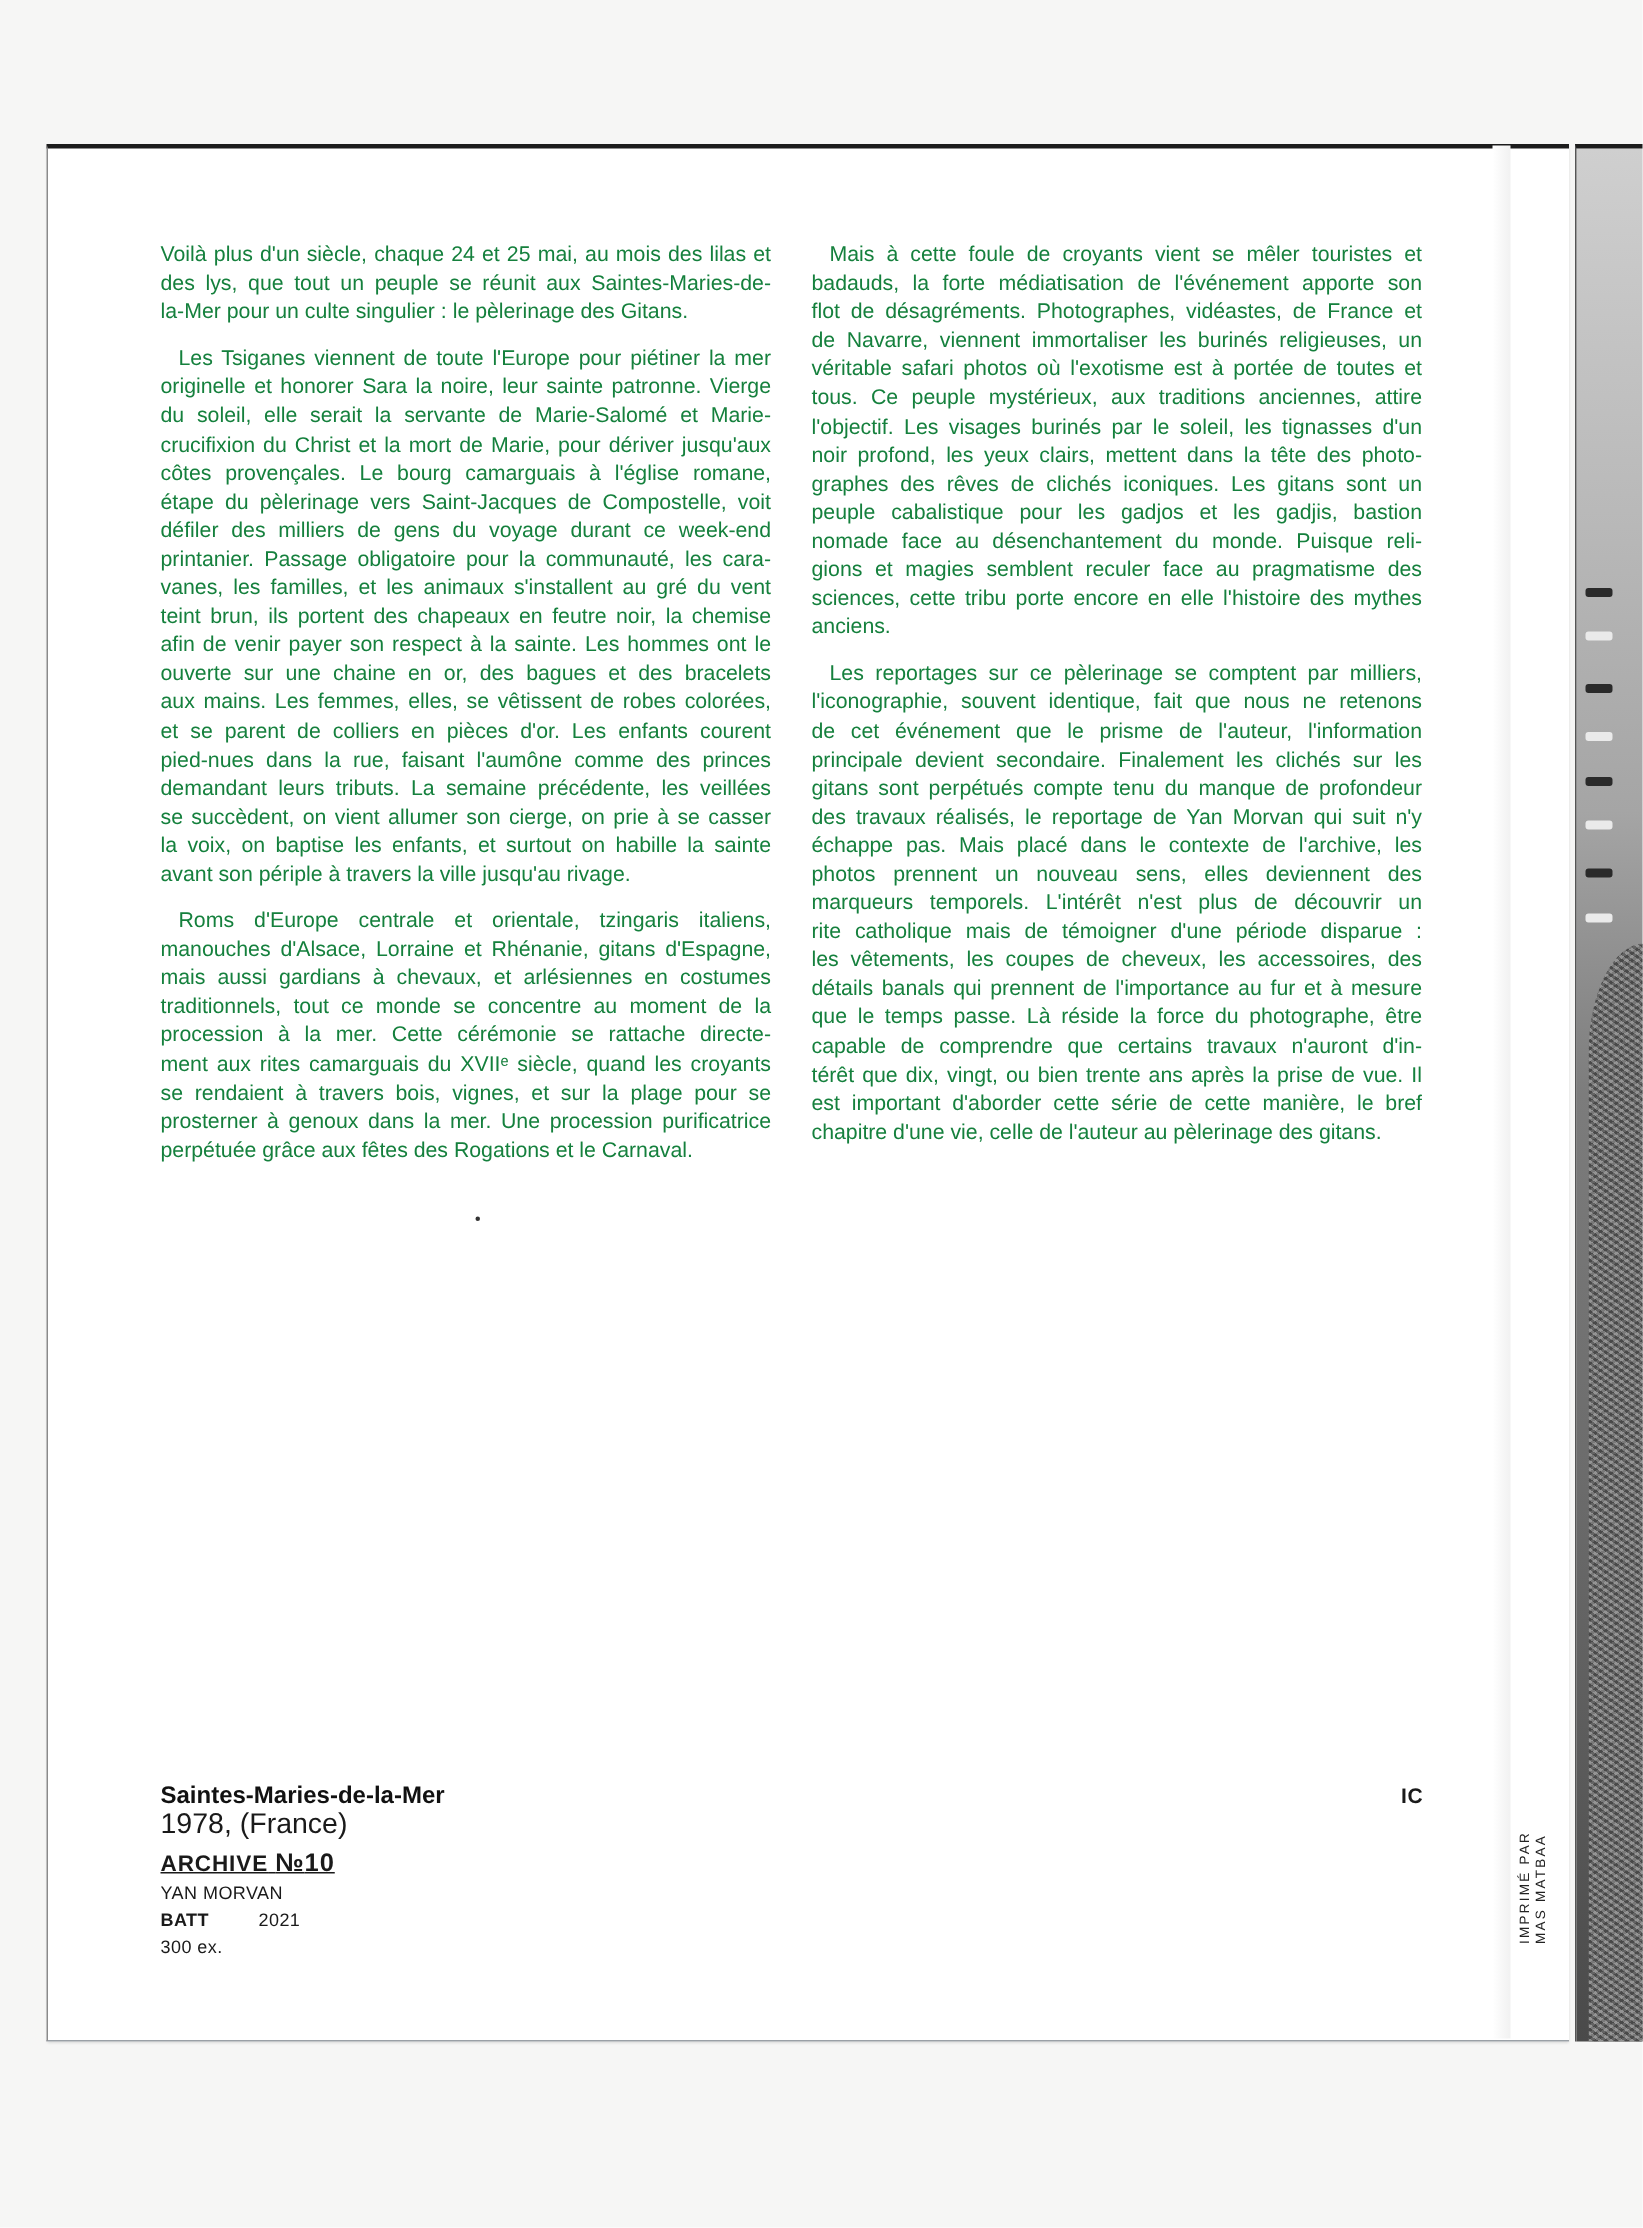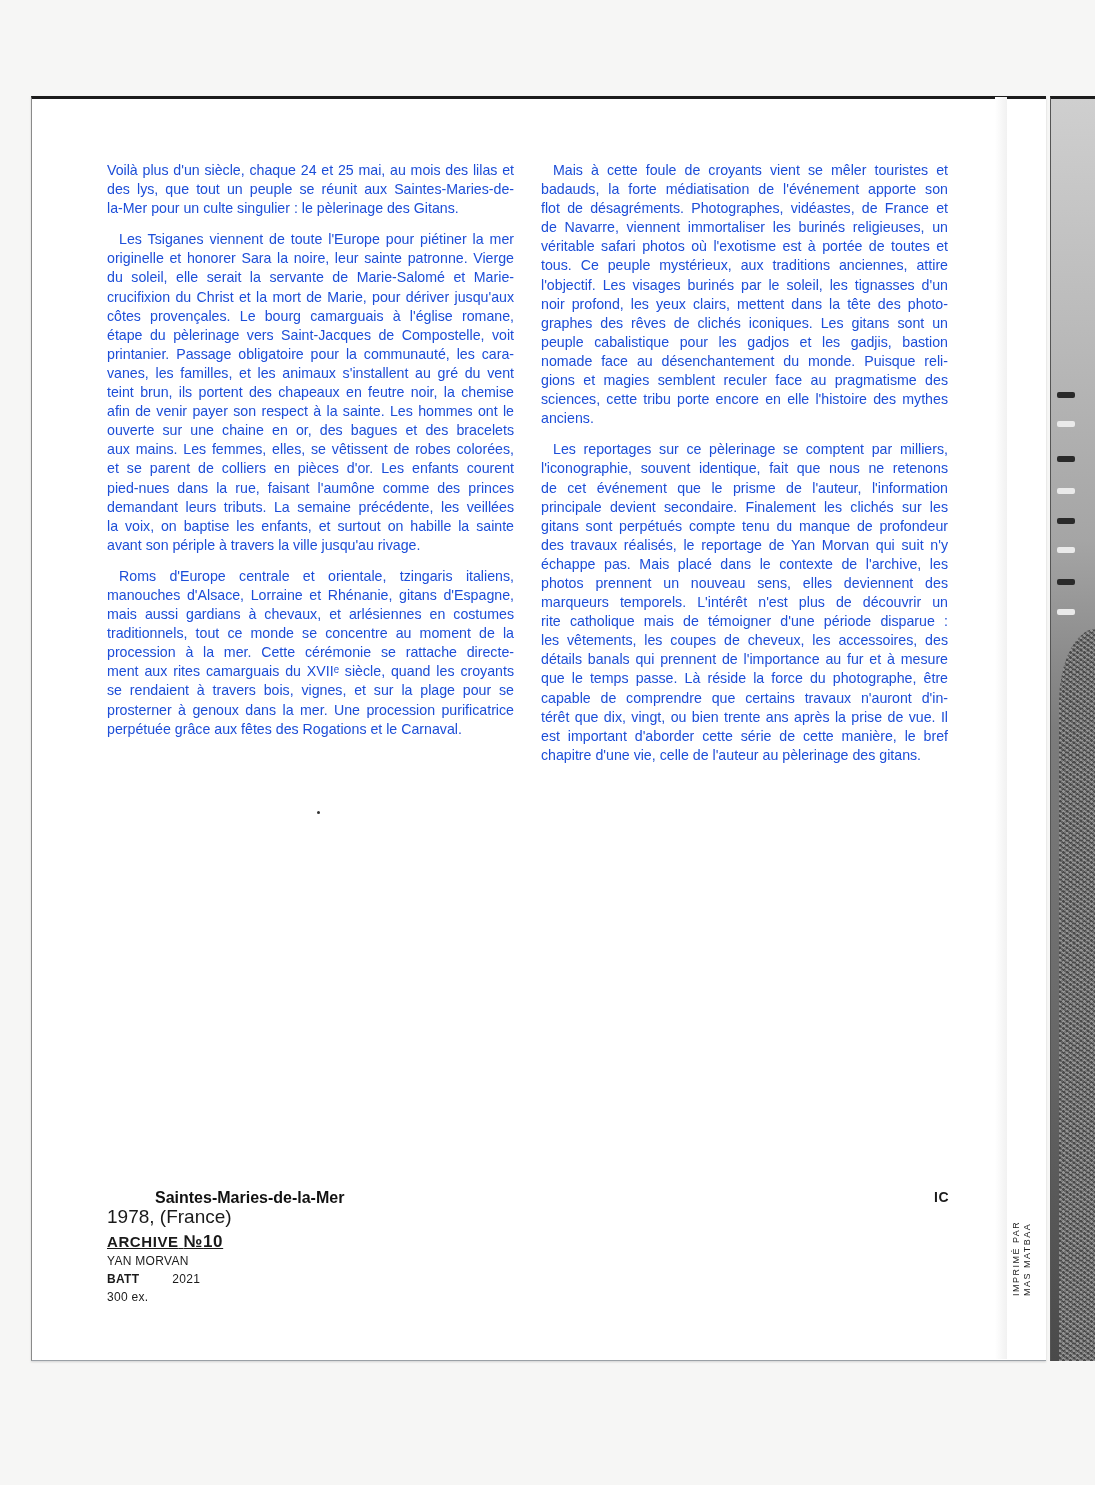--- a/index.html
+++ b/index.html
@@ -35,37 +35,37 @@
   .photo-strip .knit {
     position: absolute; left: 8px; top: 530px; right: 0; bottom: 0;
     background:
       repeating-linear-gradient(35deg, rgba(255,255,255,0.18) 0 2px, rgba(0,0,0,0.2) 2px 4px),
       repeating-linear-gradient(-35deg, rgba(255,255,255,0.12) 0 2px, rgba(0,0,0,0.15) 2px 4px),
       #6b6b6b;
     border-top-left-radius: 40px 80px;
   }
   .col {
     position: absolute; width: 407px;
-    font-size: 14.2px; line-height: 19.1px; color: #1d4ed8;
+    font-size: 14.2px; line-height: 19.1px; color: #15803d;
   }
   .col-left { left: 107px; top: 161px; }
   .col-right { left: 541px; top: 161px; }
   .para { margin: 0 0 12px 0; }
   .line {
     display: block; white-space: nowrap; text-align: justify;
     text-align-last: justify; height: 19.1px; overflow: visible;
   }
   .line.last { text-align-last: left; }
   .indent { padding-left: 12px; }
   .stray-dot {
     position: absolute; left: 317px; top: 811px; width: 3px; height: 3px;
     background: #333; border-radius: 50%;
   }
   .colophon { position: absolute; left: 107px; top: 1188px; }
-  .colophon .title { font-size: 16px; font-weight: bold; line-height: 20px; color: #111; margin-left: 48px; }
+  .colophon .title { font-size: 16px; font-weight: bold; line-height: 20px; color: #111; }
   .colophon .sub { font-size: 19px; line-height: 18px; margin-bottom: 6px; }
   .colophon .archive { font-size: 15px; font-weight: bold; letter-spacing: 0.6px; line-height: 20px; text-decoration: underline; }
   .colophon .archive .num { font-size: 17px; }
   .colophon .small { font-size: 12px; line-height: 18px; letter-spacing: 0.3px; }
   .colophon .batt-year { margin-left: 33px; font-weight: normal; }
   .folio {
     position: absolute; left: 934px; top: 1189px;
     font-size: 14px; font-weight: bold; letter-spacing: 0.5px;
   }
   .printer {
@@ -99,29 +99,31 @@
       <span class="line">des lys, que tout un peuple se réunit aux Saintes-Maries-de-</span>
       <span class="line last">la-Mer pour un culte singulier : le pèlerinage des Gitans.</span>
     </div>
     <div class="para">
       <span class="line indent">Les Tsiganes viennent de toute l'Europe pour piétiner la mer</span>
       <span class="line">originelle et honorer Sara la noire, leur sainte patronne. Vierge</span>
       <span class="line">du soleil, elle serait la servante de Marie-Salomé et Marie-</span>
       <span class="line">crucifixion du Christ et la mort de Marie, pour dériver jusqu'aux</span>
       <span class="line">côtes provençales. Le bourg camarguais à l'église romane,</span>
       <span class="line">étape du pèlerinage vers Saint-Jacques de Compostelle, voit</span>
+      <span class="line">défiler des milliers de gens du voyage durant ce week-end</span>
       <span class="line">printanier. Passage obligatoire pour la communauté, les cara-</span>
       <span class="line">vanes, les familles, et les animaux s'installent au gré du vent</span>
       <span class="line">teint brun, ils portent des chapeaux en feutre noir, la chemise</span>
       <span class="line">afin de venir payer son respect à la sainte. Les hommes ont le</span>
       <span class="line">ouverte sur une chaine en or, des bagues et des bracelets</span>
       <span class="line">aux mains. Les femmes, elles, se vêtissent de robes colorées,</span>
       <span class="line">et se parent de colliers en pièces d'or. Les enfants courent</span>
       <span class="line">pied-nues dans la rue, faisant l'aumône comme des princes</span>
       <span class="line">demandant leurs tributs. La semaine précédente, les veillées</span>
+      <span class="line">se succèdent, on vient allumer son cierge, on prie à se casser</span>
       <span class="line">la voix, on baptise les enfants, et surtout on habille la sainte</span>
       <span class="line last">avant son périple à travers la ville jusqu'au rivage.</span>
     </div>
     <div class="para">
       <span class="line indent">Roms d'Europe centrale et orientale, tzingaris italiens,</span>
       <span class="line">manouches d'Alsace, Lorraine et Rhénanie, gitans d'Espagne,</span>
       <span class="line">mais aussi gardians à chevaux, et arlésiennes en costumes</span>
       <span class="line">traditionnels, tout ce monde se concentre au moment de la</span>
       <span class="line">procession à la mer. Cette cérémonie se rattache directe-</span>
       <span class="line">ment aux rites camarguais du XVIIᵉ siècle, quand les croyants</span>

